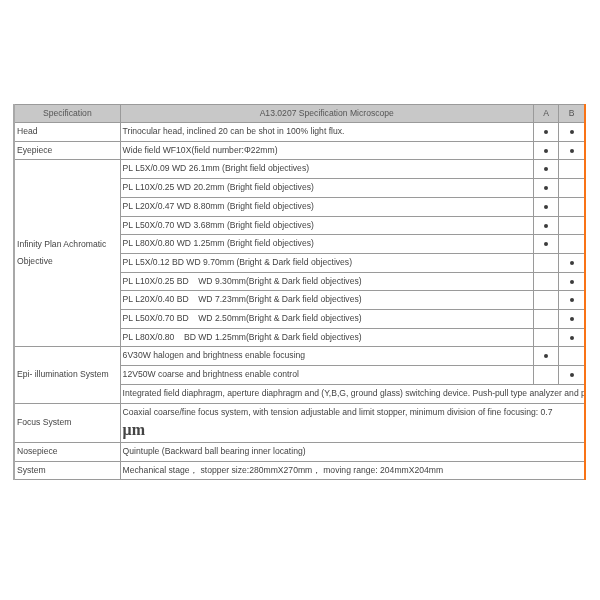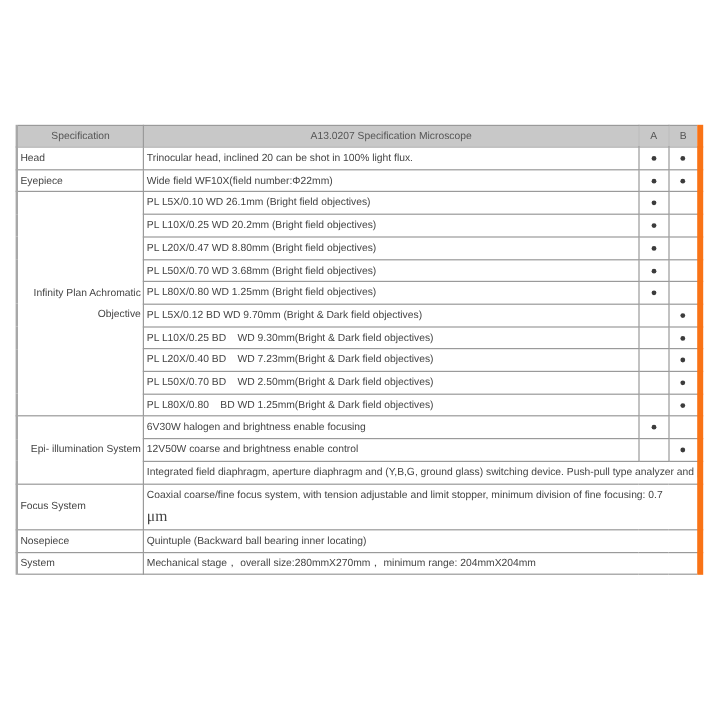--- a/index.html
+++ b/index.html
@@ -1,33 +1,33 @@
 <!DOCTYPE html>
 <html><head>
 <meta charset="utf-8">
 <style>
   html, body { margin: 0; padding: 0; background: #ffffff; }
   body { width: 600px; height: 600px; position: relative; overflow: hidden;
          font-family: "Liberation Sans", sans-serif; color: #444444; }
   table.spec {
     position: absolute; left: 13px; top: 104px; width: 573px;
     border-collapse: collapse; table-layout: fixed; font-size: 8.6px;
-    border-left: 2px solid #a8a8a8; border-right: 5px solid #f97316;
+    border-left: 2px solid #a8a8a8; border-right: 2px solid #f97316;
   }
   table.spec td, table.spec th {
     border: 1px solid #9a9a9a; padding: 0 2px; height: 17.7px;
     vertical-align: middle; white-space: nowrap; overflow: hidden; line-height: 17.7px;
   }
   table.spec th { background: #c8c8c8; font-weight: normal; text-align: center; color: #555; height: 17px; line-height: 17px; }
   table.spec td.lbl { border-left: none; }
   td.mark { text-align: center; padding: 0; }
   .dot { display: inline-block; width: 4px; height: 4px; border-radius: 50%; background: #3c3c3c; }
   td.multi { white-space: normal; line-height: 18.5px; }
-  td.vcenter { vertical-align: middle; line-height: 18.5px; white-space: normal; text-align: right; }
-  .um { font-family: "Liberation Serif", serif; font-size: 13px; }
+  td.vcenter { vertical-align: middle; line-height: 18.5px; white-space: normal; }
+  .um { font-family: "Liberation Serif", serif; font-size: 16px; font-weight: bold; }
   .c1 { width: 105px; } .c2 { width: 409px; } .cA { width: 25px; } .cB { width: 26px; }
   tr.last td { border-bottom: 1px solid #9a9a9a; }
 </style>
 </head>
 <body>
 
 <table class="spec">
   <colgroup>
       <col class="c1">
       <col class="c2">
@@ -54,21 +54,21 @@
       <td>Wide field WF10X(field number:Φ22mm)</td>
       <td class="mark"><span class="dot"></span></td>
       <td class="mark"><span class="dot"></span></td>
     </tr>
 
     <tr>
       <td class="lbl vcenter" rowspan="10">
         <div>Infinity Plan Achromatic</div>
         <div>Objective</div>
       </td>
-      <td>PL L5X/0.10  WD 26.1mm (Bright field objectives)</td>
+      <td>PL L5X/0.09  WD 26.1mm (Bright field objectives)</td>
       <td class="mark"><span class="dot"></span></td>
       <td class="mark"></td>
     </tr>
     <tr>
       <td>PL L10X/0.25  WD 20.2mm (Bright field objectives)</td>
       <td class="mark"><span class="dot"></span></td>
       <td class="mark"></td>
     </tr>
     <tr>
       <td>PL L20X/0.47  WD 8.80mm (Bright field objectives)</td>
@@ -132,16 +132,16 @@
         <span>Coaxial coarse/fine focus system, with tension adjustable and limit stopper, minimum division of fine focusing: 0.7</span><br>
         <span class="um">μm</span>
       </td>
     </tr>
     <tr>
       <td class="lbl">Nosepiece</td>
       <td colspan="3">Quintuple (Backward ball bearing inner locating)</td>
     </tr>
     <tr class="last">
       <td class="lbl">System</td>
-      <td colspan="3">Mechanical stage， overall size:280mmX270mm， minimum range: 204mmX204mm</td>
+      <td colspan="3">Mechanical stage， stopper size:280mmX270mm， moving range: 204mmX204mm</td>
     </tr>
   </tbody>
 </table>
 
 </body></html>

